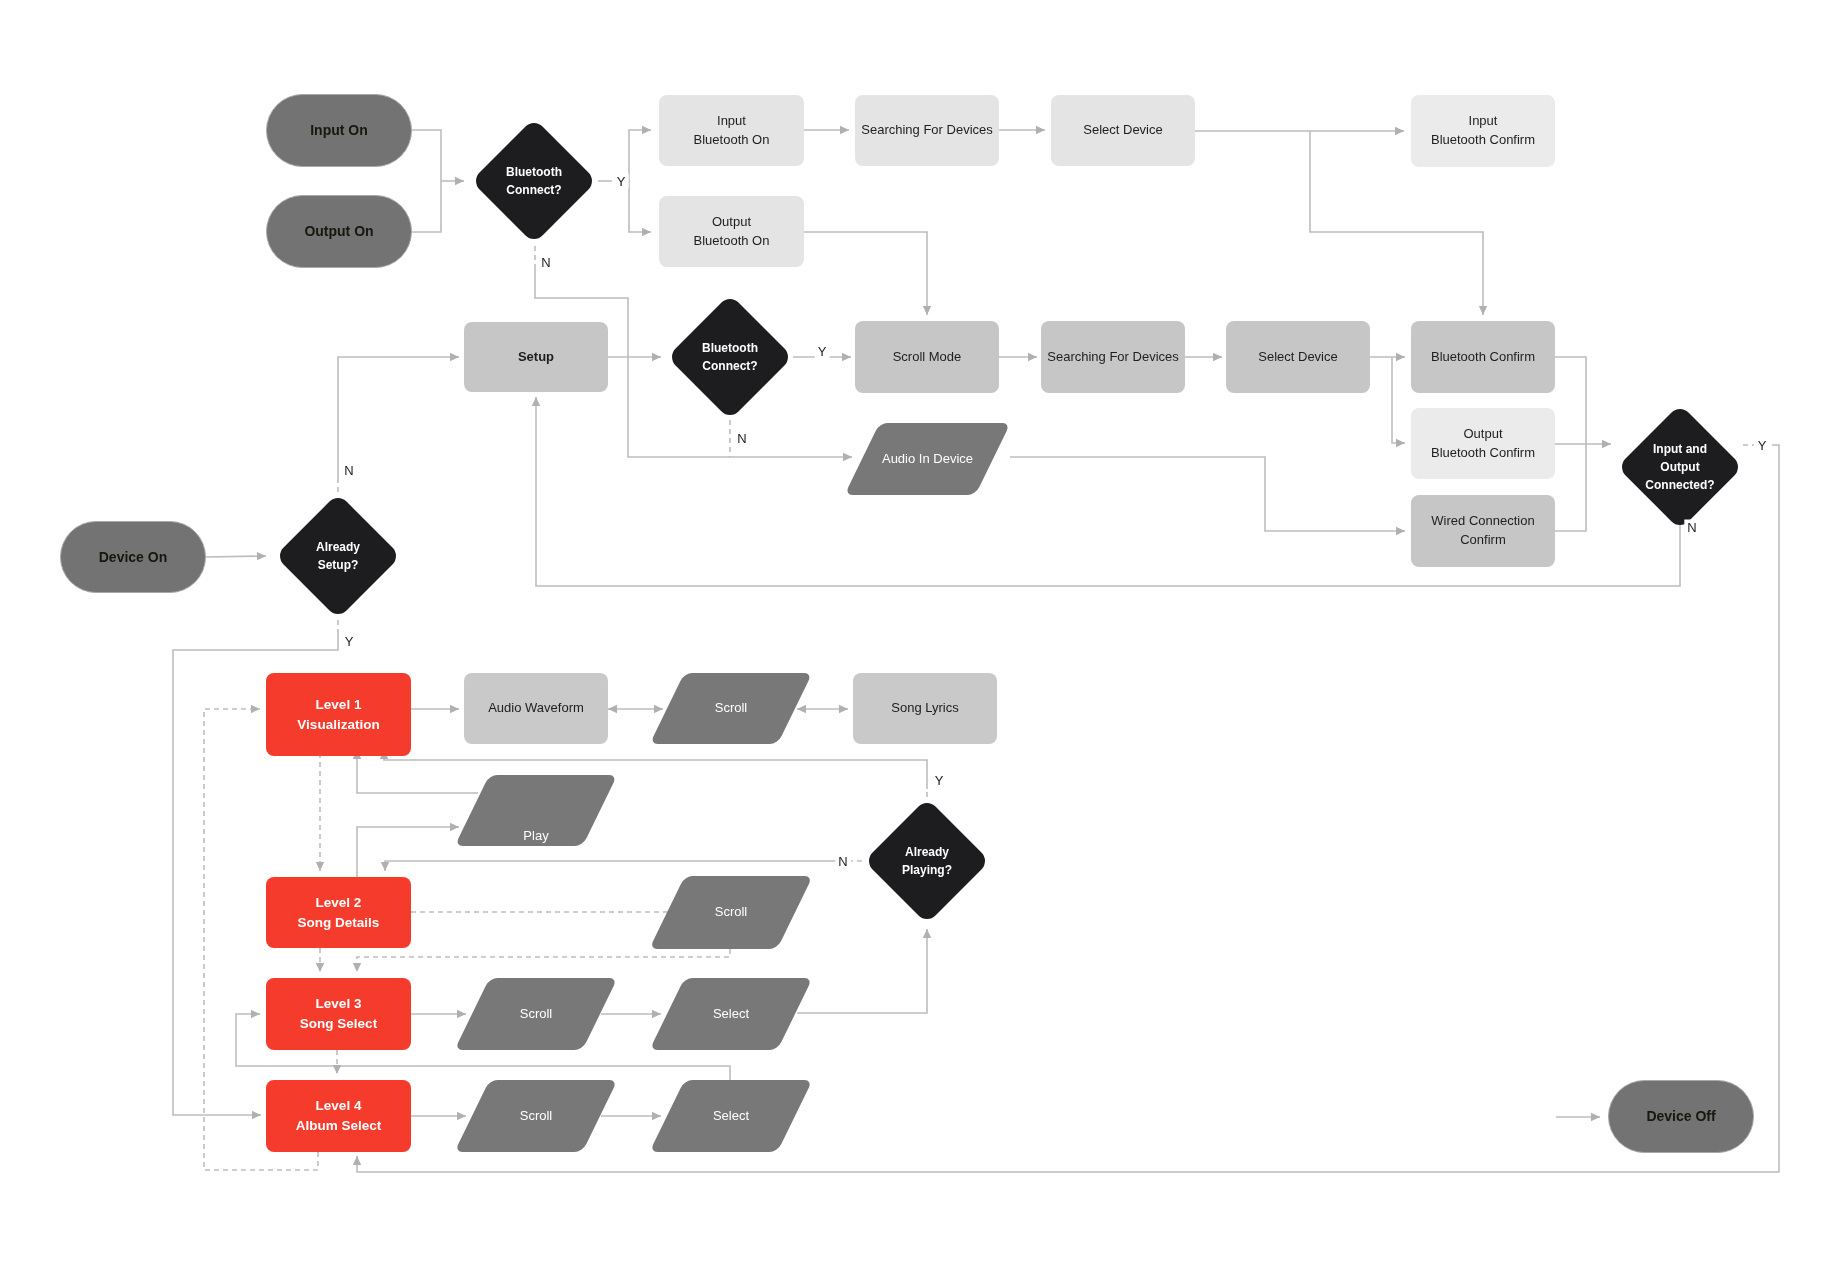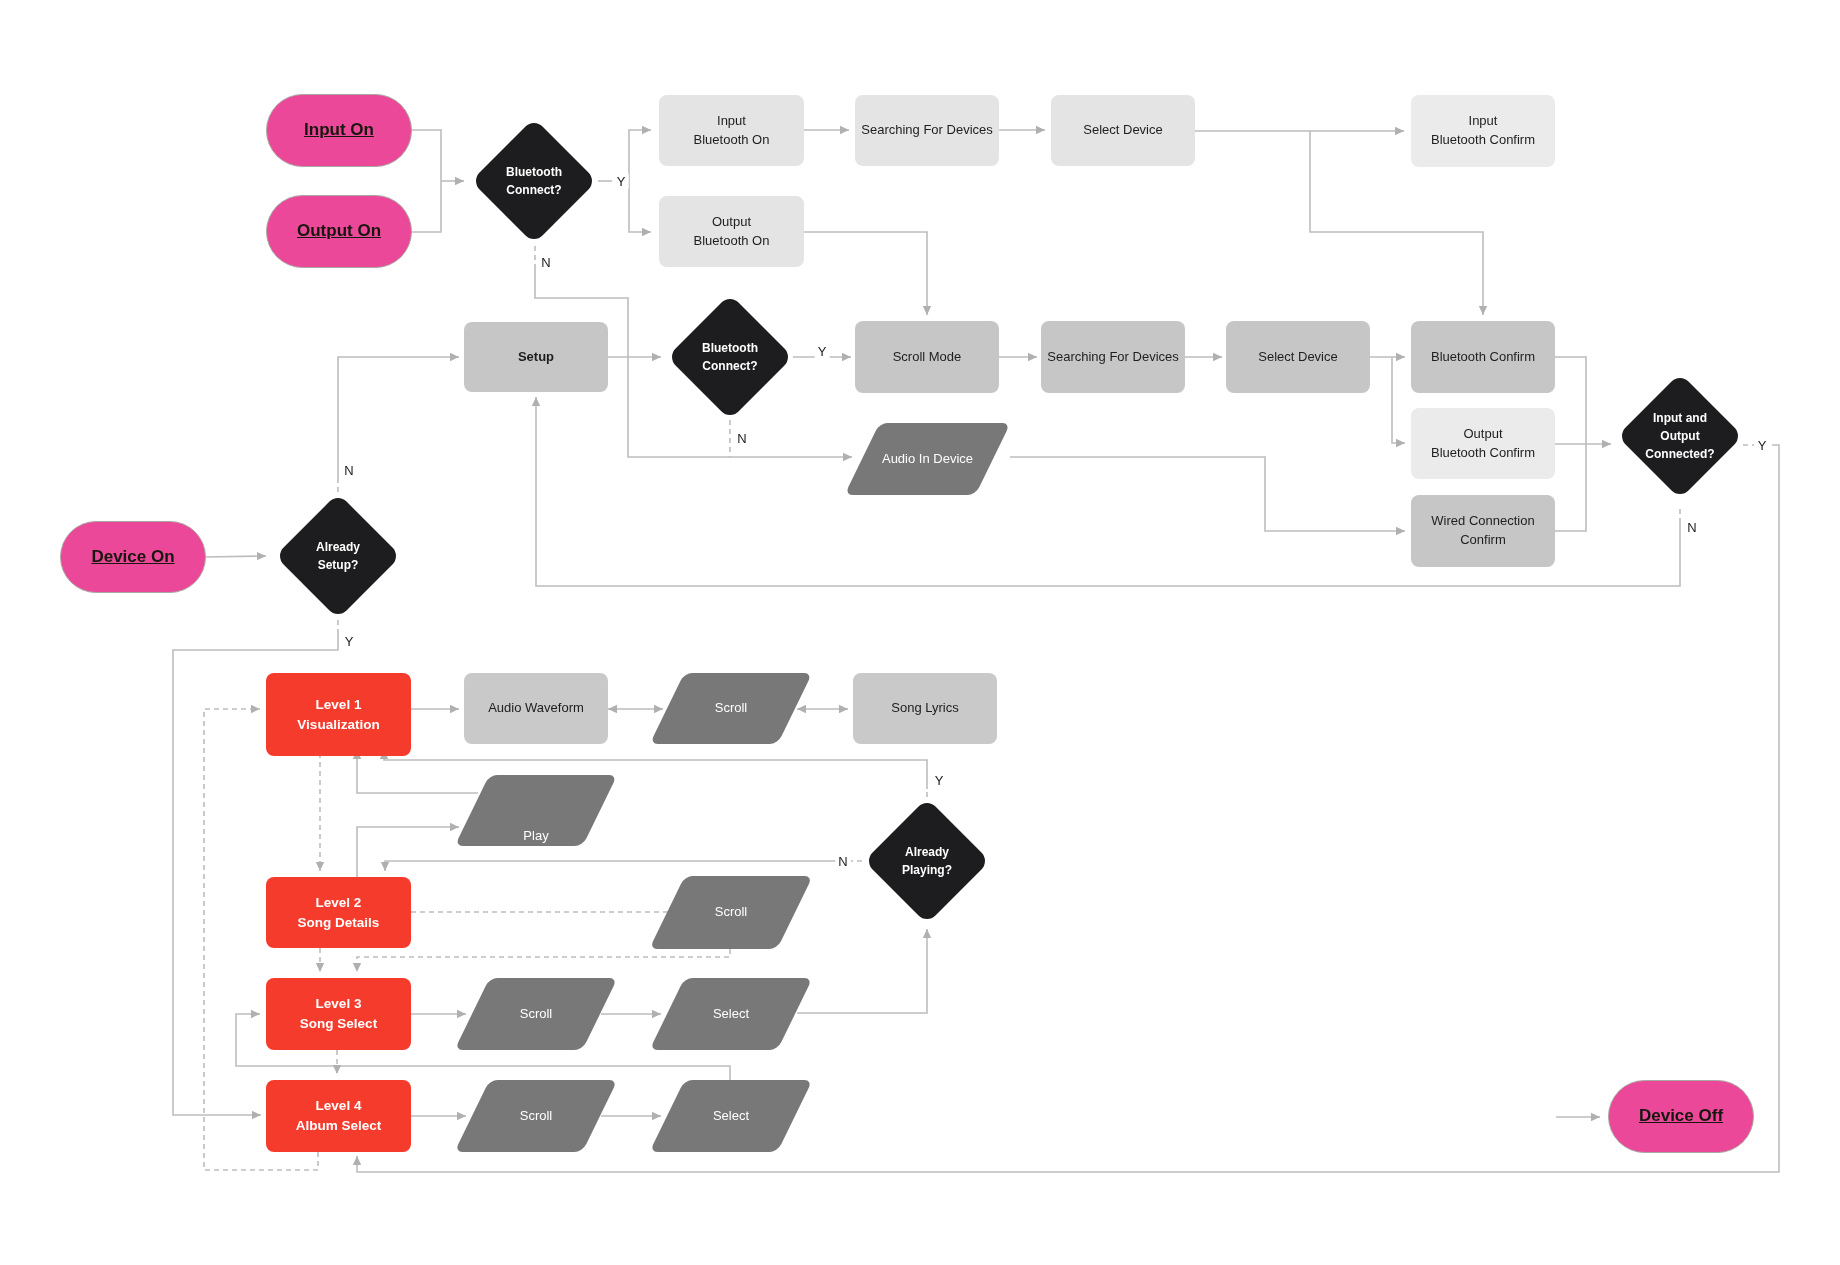--- a/index.html
+++ b/index.html
@@ -2,22 +2,22 @@
 <html><head>
 <meta charset="utf-8">
 <style>
   html,body{margin:0;padding:0;background:#ffffff;}
   #stage{position:relative;width:1840px;height:1265px;background:#ffffff;overflow:hidden;
          font-family:"Liberation Sans","DejaVu Sans",sans-serif;}
   #wires{position:absolute;left:0;top:0;z-index:1;}
   .node{position:absolute;z-index:2;display:flex;align-items:center;justify-content:center;
         text-align:center;box-sizing:border-box;}
   .node .label{position:relative;z-index:3;white-space:pre-line;line-height:1.45;padding:0 6px;}
-  .node-pill{background:#ec4899;border:1.6px solid #a9a8a2;border-radius:999px;
-             font-weight:700;font-size:17px;color:#17170f;text-decoration:underline;}
+  .node-pill{background:#737373;border:1.6px solid #a9a8a2;border-radius:999px;
+             font-weight:700;font-size:14px;color:#17170f;}
   .node-proc{border-radius:8px;font-size:13px;color:#1e1e1e;}
   .tone-light{background:#e4e4e4;}
   .tone-lighter{background:#ebebeb;}
   .tone-mid{background:#c6c6c6;}
   .tone-mid2{background:#c9c9c9;}
   .node-red{background:#f43b2c;border-radius:8px;color:#ffffff;font-weight:700;font-size:13.5px;}
   .node-io .io-shape{position:absolute;top:0;bottom:0;left:17px;right:17px;
                      transform:skewX(-26deg);background:#787878;border-radius:8px;}
   .node-io{color:#ffffff;font-size:13px;}
   .node-dec .dia{position:absolute;left:50%;top:50%;background:#1d1d1f;border-radius:12px;
@@ -195,21 +195,21 @@
     <div class="node node-dec" style="left: 470px; top: 119px; width: 128px; height: 124px;">
       <div class="dia" style="width: 89px; height: 89px;"></div>
       <div class="label">Bluetooth
 Connect?</div>
     </div>
     <div class="node node-dec" style="left: 667px; top: 295px; width: 126px; height: 124px;">
       <div class="dia" style="width: 89px; height: 89px;"></div>
       <div class="label">Bluetooth
 Connect?</div>
     </div>
-    <div class="node node-dec" style="left: 1617px; top: 374px; width: 126px; height: 124px;">
+    <div class="node node-dec" style="left: 1617px; top: 405px; width: 126px; height: 124px;">
       <div class="dia" style="width: 89px; height: 89px;"></div>
       <div class="label">Input and
 Output
 Connected?</div>
     </div>
     <div class="node node-dec" style="left: 273px; top: 494px; width: 130px; height: 124px;">
       <div class="dia" style="width: 89px; height: 89px;"></div>
       <div class="label">Already
 Setup?</div>
     </div>

